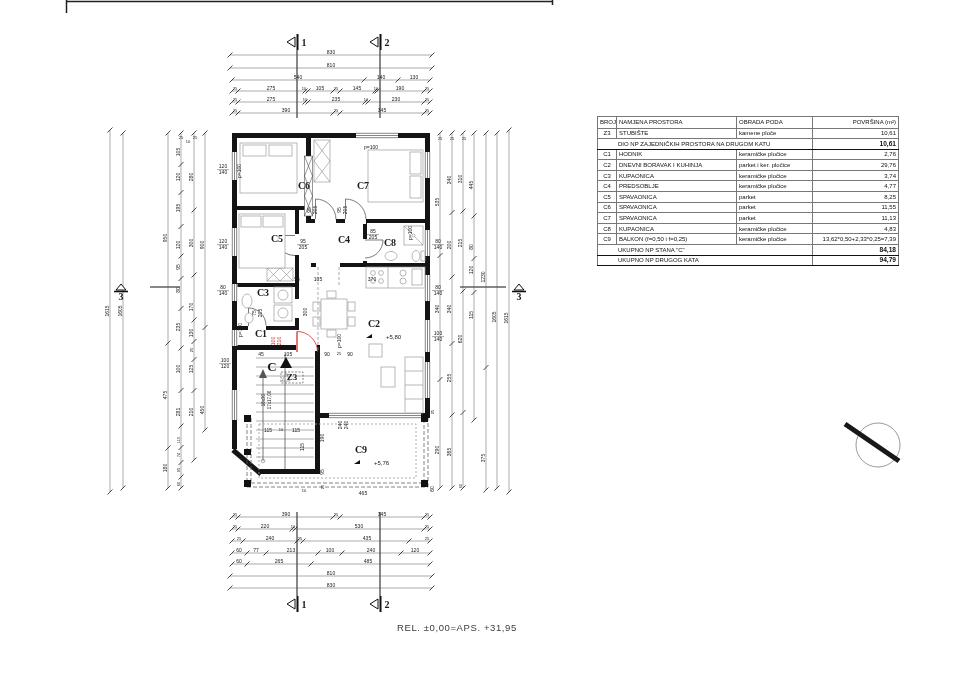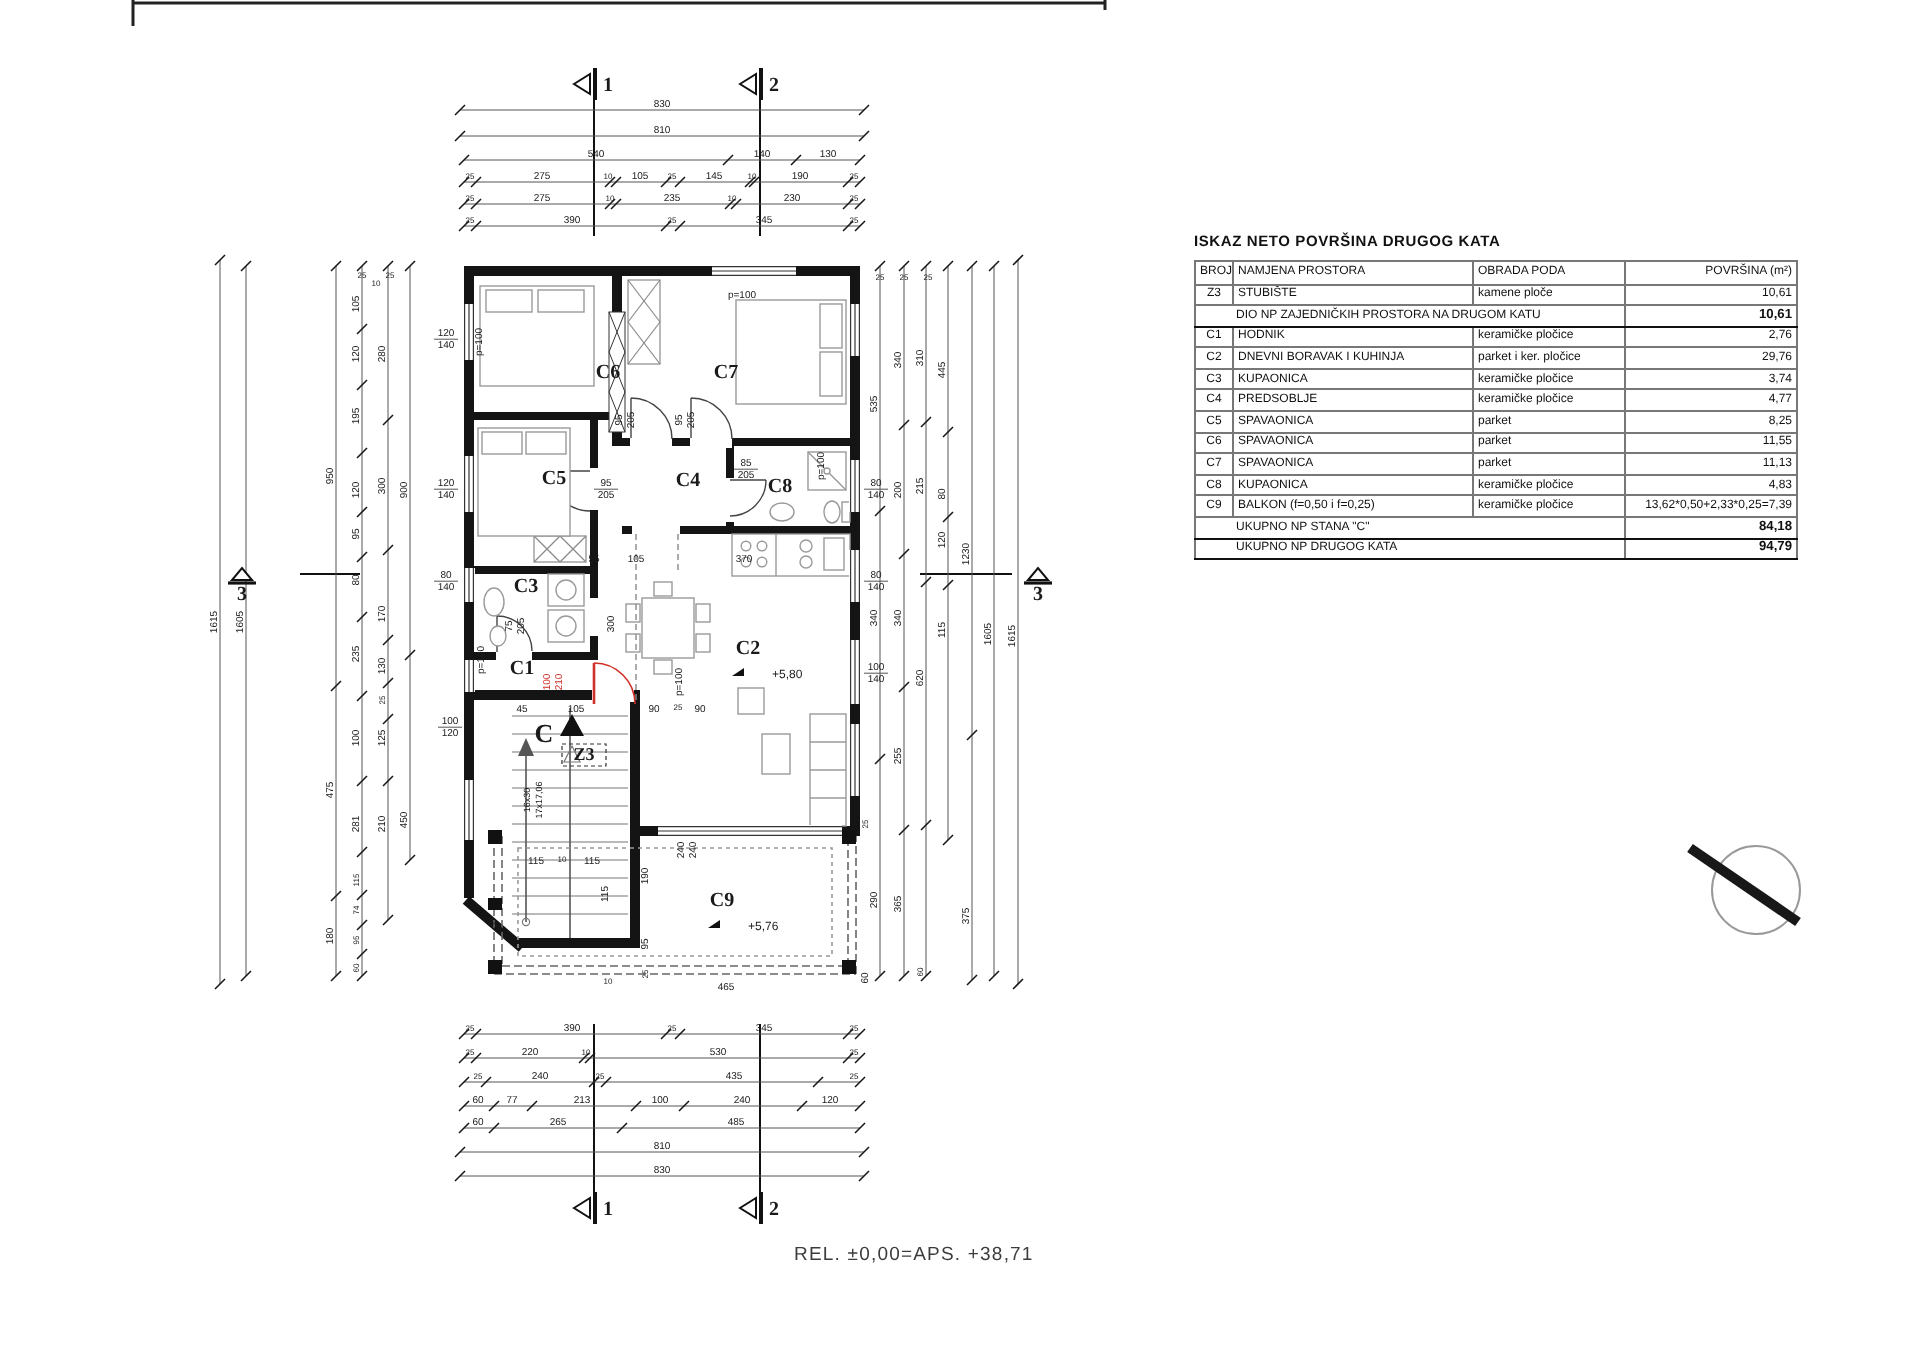--- a/index.html
+++ b/index.html
@@ -605,21 +605,20 @@
         <polygon points="116,290 126,290 121,284" fill="#fff" stroke="#111" stroke-width="1"></polygon>
         <line x1="114" y1="291.5" x2="128" y2="291.5" stroke="#111" stroke-width="1.6"></line>
         <text x="121" y="300" font-size="10" fill="#1a1a1a" text-anchor="middle" font-weight="bold" font-family="&quot;Liberation Serif&quot;,serif">3</text>
         <polygon points="514,290 524,290 519,284" fill="#fff" stroke="#111" stroke-width="1"></polygon>
         <line x1="512" y1="291.5" x2="526" y2="291.5" stroke="#111" stroke-width="1.6"></line>
         <text x="519" y="300" font-size="10" fill="#1a1a1a" text-anchor="middle" font-weight="bold" font-family="&quot;Liberation Serif&quot;,serif">3</text>
       </g>
 </svg>
 
 <div class="table-wrap">
-  <div class="tbl-title">ISKAZ NETO POVRŠINA DRUGOG KATA</div>
   <table id="area-table">
     <colgroup>
           <col style="width:19px">
           <col style="width:120px">
           <col style="width:76px">
           <col style="width:86px">
         </colgroup>
     <thead>
           <tr id="thead-row">
             <th>BROJ</th>
@@ -698,15 +697,15 @@
             <td class="c-area">84,18</td>
           </tr>
           <tr class="sum">
             <td colspan="3" class="c-span">UKUPNO NP DRUGOG KATA</td>
             <td class="c-area">94,79</td>
           </tr>
         </tbody>
   </table>
 </div>
 
-<div class="footer">REL. ±0,00=APS. +38,71</div>
+<div class="footer">REL. ±0,00=APS. +31,95</div>
 
 </div>
 
 </body></html>

